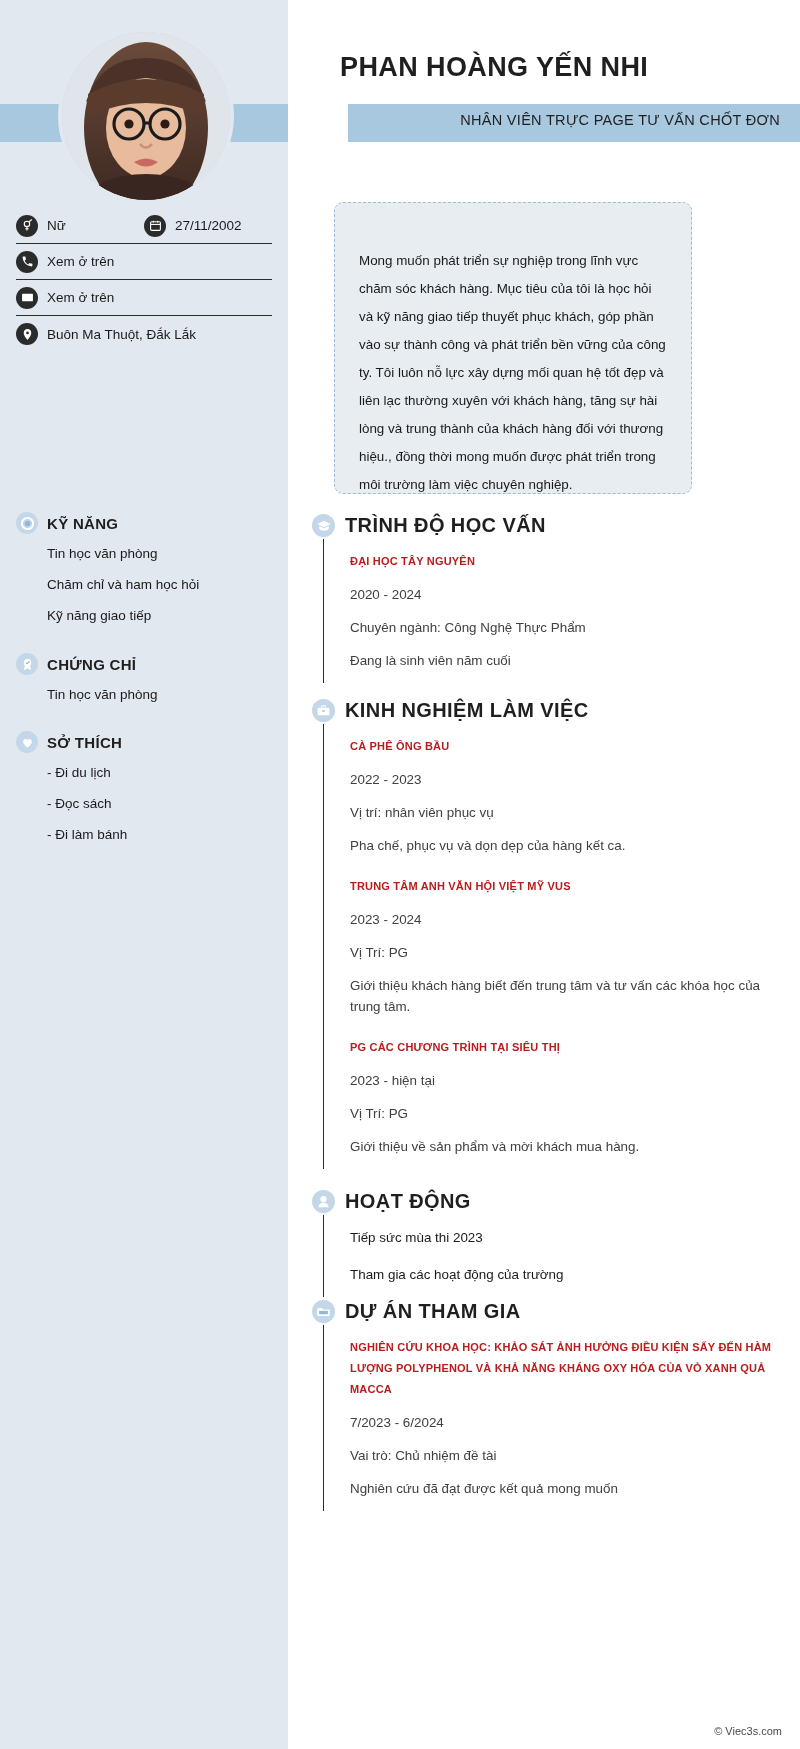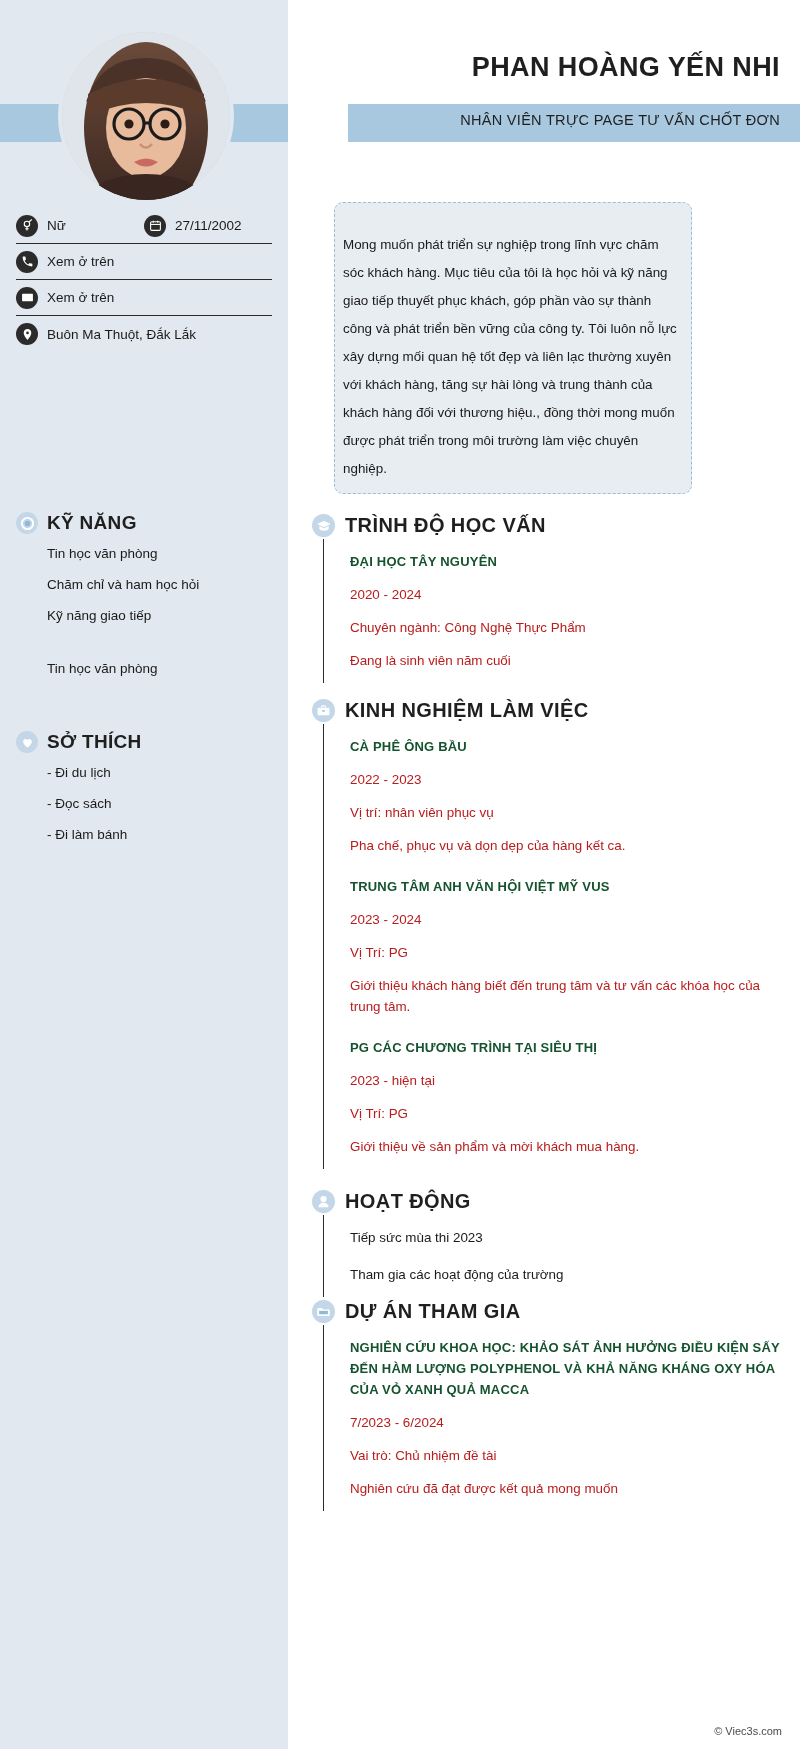--- a/index.html
+++ b/index.html
@@ -50,21 +50,20 @@
     background: #cfd8e0;
     z-index: 5;
     box-shadow: 0 0 0 4px #e2e8ef;
   }
   .photo-svg { display:block; width:168px; height:168px; }
 
   .name-block {
     position: absolute;
     left: 340px; top: 52px;
     width: 440px;
-    text-align: right;
   }
   .cv-name {
     font-size: 27px;
     font-weight: bold;
     letter-spacing: 0.4px;
     color: #1f1f1f;
     line-height: 1.15;
   }
   .cv-role {
     position: absolute;
@@ -106,40 +105,41 @@
   
   .sb-sec { position: absolute; left: 16px; width: 264px; }
   .sb-head { display: flex; align-items: center; margin-bottom: 4px; }
   .sb-head .badge {
     width: 22px; height: 22px; border-radius: 50%;
     background: #c3d7e8;
     display: flex; align-items: center; justify-content: center;
     margin-right: 9px; flex: 0 0 22px;
   }
   .sb-head .title {
-    font-size: 19px; font-weight: bold; letter-spacing: 0.3px; color: #1f1f1f;
+    font-size: 15px; font-weight: bold; letter-spacing: 0.3px; color: #1f1f1f;
   }
   .sb-list { padding-left: 31px; }
   .sb-item { font-size: 13.5px; line-height: 31px; color: #1a1a1a; }
 
   
   .summary-box {
     position: absolute;
     left: 334px; top: 202px;
     width: 358px; height: 292px;
     background: #e8edf2;
     border: 1.6px dashed #9bbdd6;
     border-radius: 9px;
   }
   .summary-text {
-    padding: 28px 8px;
+    padding: 28px 24px;
     font-size: 13.4px;
     line-height: 28px;
     color: #1a1a1a;
     text-align: left;
+    margin-top: 16px;
   }
 
   .m-sec { position: absolute; left: 312px; width: 480px; }
   .m-head { display: flex; align-items: center; margin-bottom: 2px; }
   .m-head .badge {
     width: 23px; height: 23px; border-radius: 50%;
     background: #c3d7e8;
     display: flex; align-items: center; justify-content: center;
     margin-right: 10px; flex: 0 0 23px;
   }
@@ -147,25 +147,25 @@
     font-size: 20px; font-weight: bold; letter-spacing: 0.4px; color: #1f1f1f;
   }
   .m-body {
     margin-left: 11px;
     border-left: 1.6px solid #2b2b2b;
     padding: 12px 0 12px 26px;
   }
   .entry { margin-bottom: 20px; }
   .entry:last-child { margin-bottom: 0; }
   .e-title {
-    font-size: 13px; font-weight: bold; color: #14532d;
+    font-size: 11px; font-weight: bold; color: #b91c1c;
     line-height: 21px; margin-bottom: 12px; letter-spacing: 0.2px;
   }
   .e-line {
-    font-size: 13.4px; color: #b91c1c; line-height: 21px; margin-bottom: 12px;
+    font-size: 13.4px; color: #404040; line-height: 21px; margin-bottom: 12px;
   }
   .e-line:last-child { margin-bottom: 0; }
   .plain-line {
     font-size: 13.4px; color: #1a1a1a; line-height: 21px; margin-bottom: 16px;
   }
   .plain-line:last-child { margin-bottom: 0; }
 
   .footer {
     position: absolute;
     right: 18px; bottom: 12px;
@@ -280,20 +280,30 @@
       <span class="title">KỸ NĂNG</span>
     </div>
     <div class="sb-list">
       <div class="sb-item">Tin học văn phòng</div>
       <div class="sb-item">Chăm chỉ và ham học hỏi</div>
       <div class="sb-item">Kỹ năng giao tiếp</div>
     </div>
   </div>
 
   <div class="sb-sec" style="top:653px">
+    <div class="sb-head">
+      <span class="badge">
+        <svg width="15" height="15" viewBox="0 0 24 24" fill="#ffffff">
+          <circle cx="12" cy="9" r="6"></circle>
+          <path d="M8 14l-2 7 6-3 6 3-2-7z"></path>
+          <path d="M9.5 9l1.8 1.8L15 7.2" fill="none" stroke="#8fb9d6" stroke-width="1.8"></path>
+        </svg>
+      </span>
+      <span class="title">CHỨNG CHỈ</span>
+    </div>
     <div class="sb-list">
       <div class="sb-item">Tin học văn phòng</div>
     </div>
   </div>
 
   <div class="sb-sec" style="top:731px">
     <div class="sb-head">
       <span class="badge">
         <svg width="15" height="15" viewBox="0 0 24 24" fill="#ffffff">
           <path d="M12 20s-7-4.7-7-9.2A4 4 0 0 1 12 8a4 4 0 0 1 7 2.8C19 15.3 12 20 12 20z"></path>

